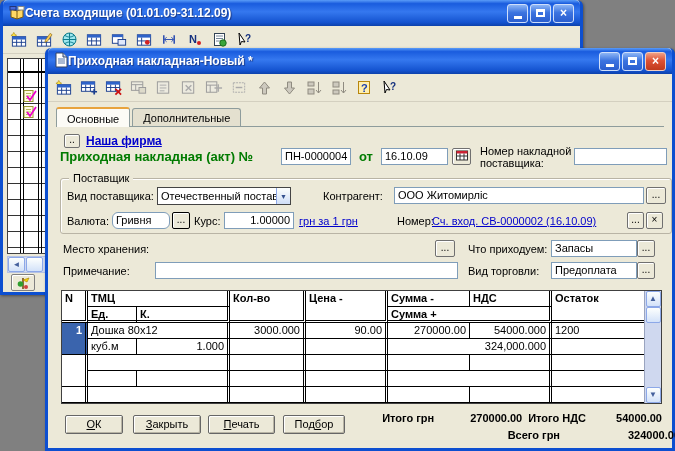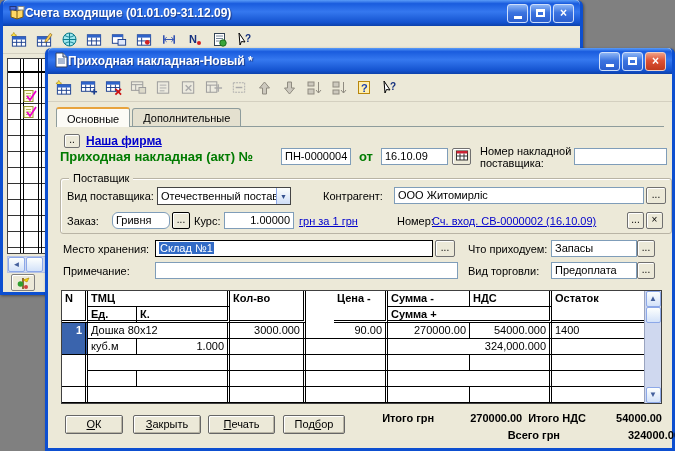--- a/index.html
+++ b/index.html
@@ -394,65 +394,64 @@
       <div class="combo" style="left:96px; top:8px; width:134px;">
         <span class="cval">Отечественный поставщик</span>
         <span class="cbtn">
             <span>▼</span>
           </span>
       </div>
       <span class="lbl" style="left:262px; top:11px;">Контрагент:</span>
       <span class="inp" style="left:333px; top:8px; width:250px;">ООО Житомирліс</span>
       <span class="dots" style="left:585px; top:8px;">...</span>
 
-      <span class="lbl" style="left:6px; top:36px;">Заказ:</span>
+      <span class="lbl" style="left:6px; top:36px;">Валюта:</span>
       <span class="inp" style="left:51px; top:33px; width:58px;border-radius:6px;">Гривня</span>
       <span class="dots" style="left:111px; top:33px; width:18px; border-color:#000;">...</span>
       <span class="lbl" style="left:133px; top:36px;">Курс:</span>
       <span class="inp num" style="left:163px; top:33px; width:70px;">1.00000</span>
       <span class="lbl link" style="left:238px; top:36px;">грн за 1 грн</span>
       <span class="lbl" style="left:336px; top:36px;">Номер:</span>
       <span class="lbl link" style="left:371px; top:36px;">Сч. вход. СВ-0000002 (16.10.09)</span>
       <span class="dots" style="left:566px; top:33px; width:17px;">...</span>
       <span class="dots" style="left:585px; top:33px; width:17px;">×</span>
     </div>
 
     <span class="lbl" style="left:15px; top:195px;">Место хранения:</span>
-    <span class="inp" style="left:107px; top:192px; width:278px; border-color:#000;"><span class="sel">Склад №1</span></span>
     <span class="dots" style="left:387px; top:192px;">...</span>
     <span class="lbl" style="left:420px; top:195px;">Что приходуем:</span>
     <span class="inp" style="left:503px; top:192px; width:86px;">Запасы</span>
     <span class="dots" style="left:589px; top:192px; width:18px;">...</span>
 
     <span class="lbl" style="left:15px; top:217px;">Примечание:</span>
     <span class="inp" style="left:107px; top:214px; width:303px;"></span>
     <span class="lbl" style="left:420px; top:217px;">Вид торговли:</span>
     <span class="inp" style="left:503px; top:214px; width:86px;">Предоплата</span>
     <span class="dots" style="left:589px; top:214px; width:18px;">...</span>
 
     <div class="gridwrap">
       <div class="grid">
         <div class="c b dr db" style="grid-area:1/1/3/2;">N</div>
         <div class="c b dr" style="grid-area:1/2/2/4;">ТМЦ</div>
         <div class="c b dr db" style="grid-area:1/4/3/5;">Кол-во</div>
-        <div class="c b dr db" style="grid-area:1/5/3/6;margin-left:28px;">Цена -</div>
+        <div class="c b dr db" style="grid-area:1/5/3/6;">Цена -</div>
         <div class="c b" style="grid-area:1/6/2/7;">Сумма -</div>
         <div class="c b dr" style="grid-area:1/7/2/8;">НДС</div>
         <div class="c b nr db" style="grid-area:1/8/3/9;">Остаток</div>
         <div class="c b db" style="grid-area:2/2/3/3;">Ед.</div>
         <div class="c b dr db" style="grid-area:2/3/3/4;">К.</div>
         <div class="c b dr db" style="grid-area:2/6/3/8;">Сумма +</div>
 
         <div class="c bluecell dr" style="grid-area:3/1/5/2;">1</div>
         <div class="c dr" style="grid-area:3/2/4/4;">Дошка 80х12</div>
         <div class="c dr num" style="grid-area:3/4/4/5;">3000.000</div>
         <div class="c dr num" style="grid-area:3/5/4/6;">90.00</div>
         <div class="c num" style="grid-area:3/6/4/7;">270000.00</div>
         <div class="c dr num" style="grid-area:3/7/4/8;">54000.000</div>
-        <div class="c nr" style="grid-area:3/8/4/9;">1400</div>
+        <div class="c nr" style="grid-area:3/8/4/9;">1200</div>
         <div class="c" style="grid-area:4/2/5/3;">куб.м</div>
         <div class="c dr num" style="grid-area:4/3/5/4;">1.000</div>
         <div class="c dr" style="grid-area:4/4/5/5;"></div>
         <div class="c dr" style="grid-area:4/5/5/6;"></div>
         <div class="c dr num" style="grid-area:4/6/5/8;">324,000.000</div>
         <div class="c nr" style="grid-area:4/8/5/9;"></div>
 
         <div class="c dr" style="grid-area:5/1/7/2;"></div>
         <div class="c dr" style="grid-area:5/2/6/4;"></div>
         <div class="c dr" style="grid-area:5/4/6/5;"></div>

